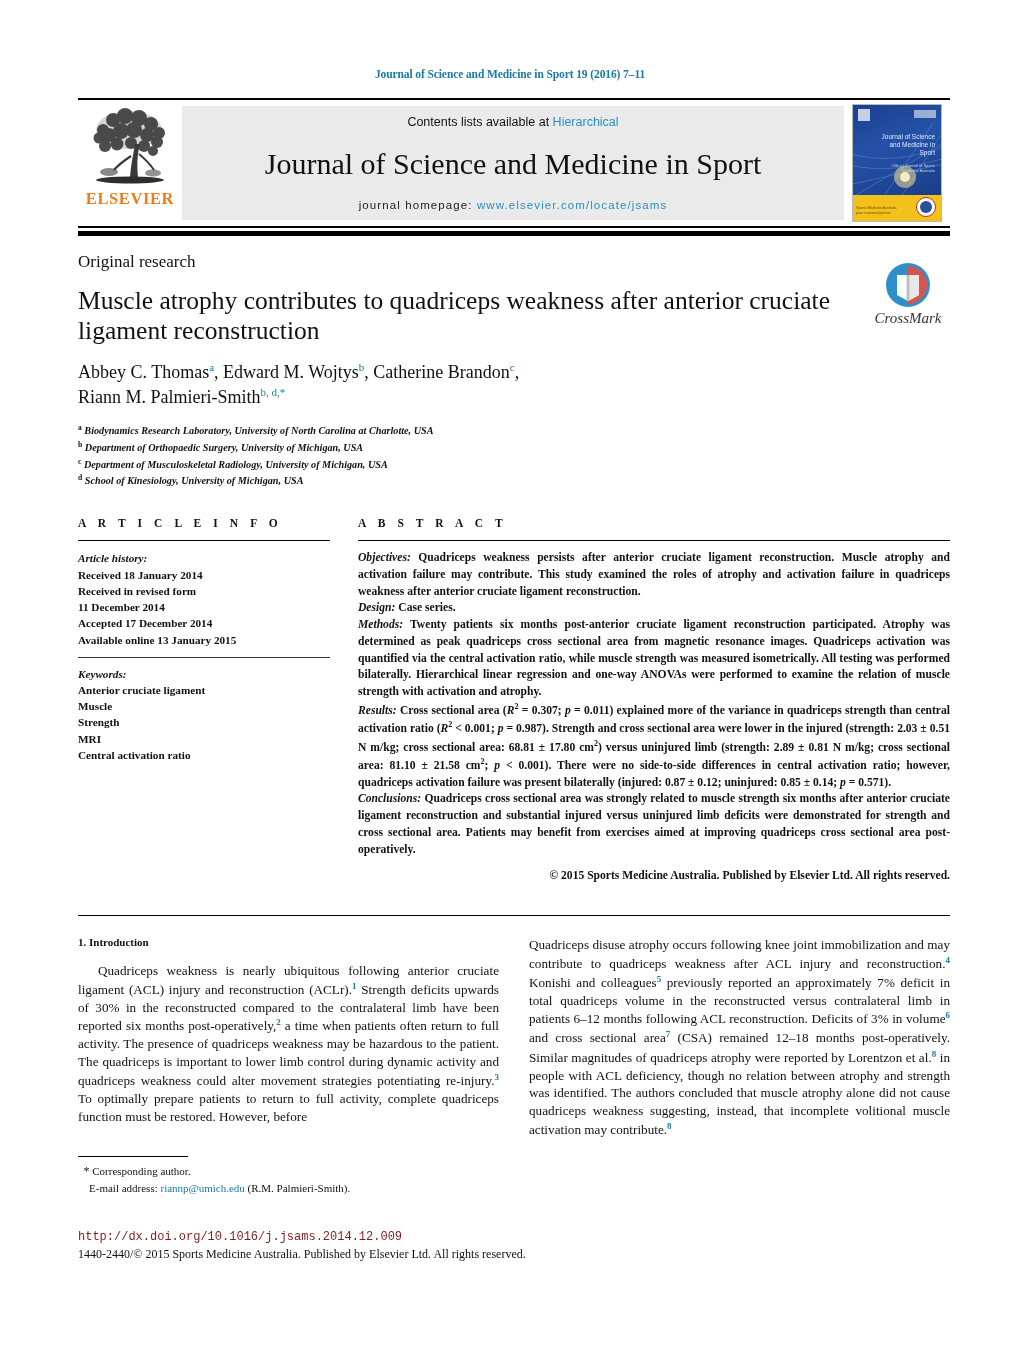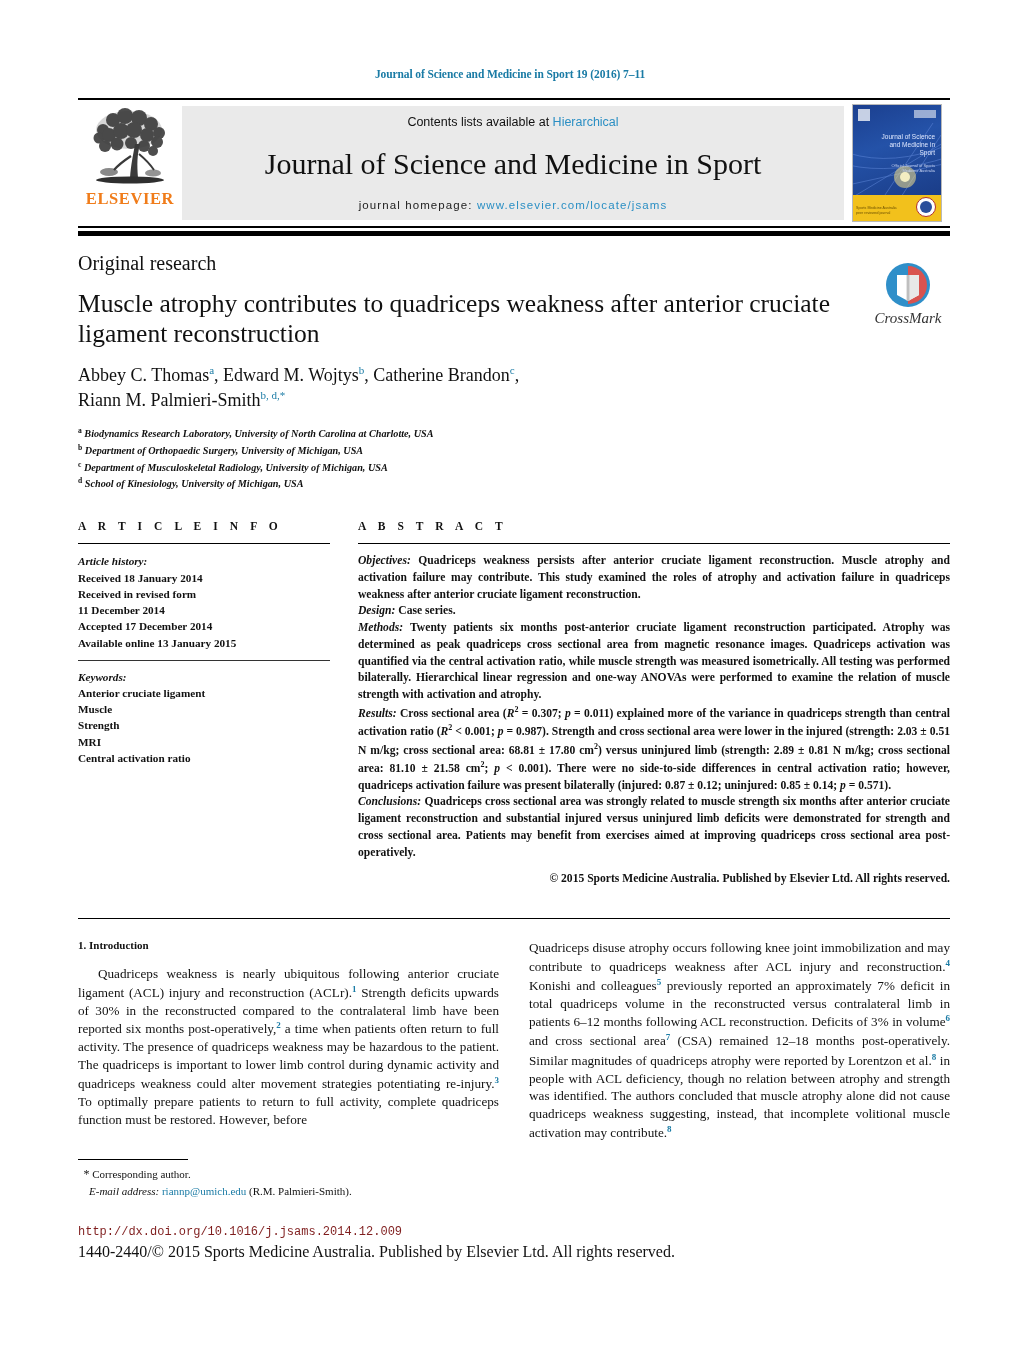--- a/index.html
+++ b/index.html
@@ -152,21 +152,21 @@
     background: #000;
   }
 
   
   .article-head {
     margin: 16px 70px 0 78px;
     position: relative;
   }
   .kicker {
     font-family: "Liberation Serif", serif;
-    font-size: 20px;
+    font-size: 17px;
     color: #111;
     margin-bottom: 14px;
   }
   .paper-title {
     font-family: "Liberation Serif", serif;
     font-size: 25.5px;
     line-height: 1.18;
     color: #111;
     font-weight: normal;
     margin: 0 0 14px 0;
@@ -296,39 +296,39 @@
     width: 100%;
   }
   .fn-rule { width: 110px; border-top: 1.3px solid #000; margin-bottom: 6px; }
   .fn-text {
     font-family: "Liberation Serif", serif;
     font-size: 11px;
     line-height: 1.45;
     color: #111;
   }
   .fn-text .star { font-size: 12px; }
-  .fn-text .em-lbl { font-style: italic; }
+  .fn-text .em-lbl { }
   .fn-text .mail { color: #1a7ba5; }
 
   
   .bottom-block {
     position: absolute;
     left: 78px;
     bottom: 88px;
     width: 700px;
   }
   .doi-line {
     font-family: Liberation Mono, monospace;
     font-size: 12px;
     color: #7f1d1d;
     line-height: 1.4;
   }
   .issn-line {
     font-family: "Liberation Serif", serif;
-    font-size: 16px;
+    font-size: 12px;
     color: #111;
     line-height: 1.4;
   }
 </style>
 </head>
 <body>
 
 <div class="page">
 
   <div class="running-head">Journal of Science and Medicine in Sport 19 (2016) 7–11</div>

